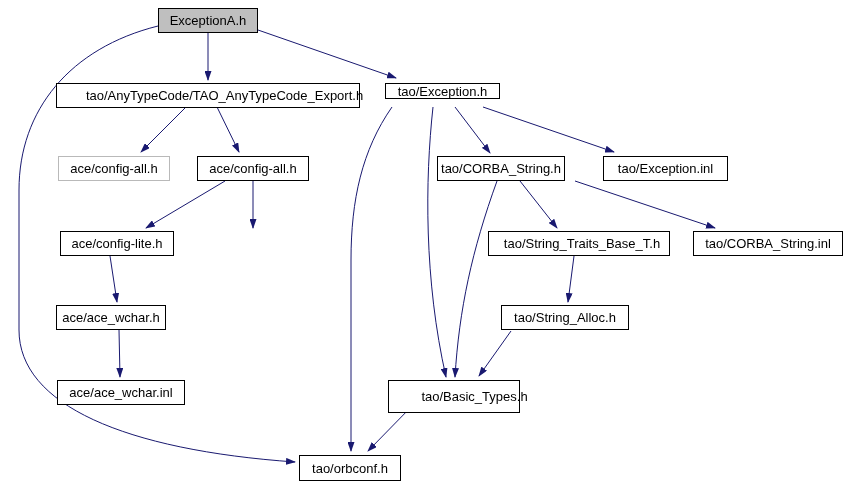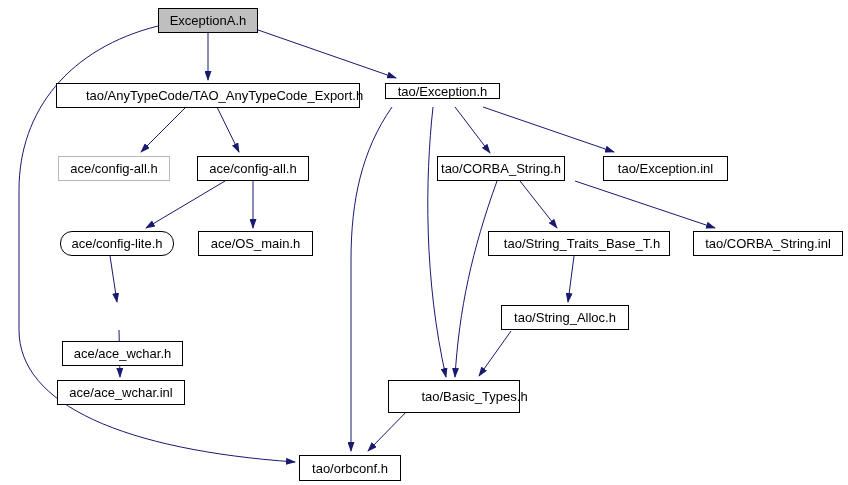--- a/index.html
+++ b/index.html
@@ -109,29 +109,28 @@
   <div class="node" style="left:385px; top:83px;  width:115px; height:16px;">tao/Exception.h</div>
 
   <div class="node muted" style="left:58px;  top:156px; width:112px; height:25px;">ace/config-all.h</div>
 
   <div class="node" style="left:197px; top:156px; width:112px; height:25px;">ace/config-all.h</div>
 
   <div class="node" style="left:437px; top:156px; width:128px; height:25px;">tao/CORBA_String.h</div>
 
   <div class="node" style="left:603px; top:156px; width:125px; height:25px;">tao/Exception.inl</div>
 
-  <div class="node" style="left:60px;  top:231px; width:114px; height:25px;border-radius:12px;">ace/config-lite.h</div>
+  <div class="node" style="left:60px;  top:231px; width:114px; height:25px;">ace/config-lite.h</div>
 
-  <div class="node" style="left:198px; top:231px; width:115px; height:25px;">ace/OS_main.h</div>
 
   <div class="node" style="left:488px; top:231px; width:182px; height:25px;padding-left:6px;">tao/String_Traits_Base_T.h</div>
 
   <div class="node" style="left:693px; top:231px; width:150px; height:25px;">tao/CORBA_String.inl</div>
 
-  <div class="node" style="left:62px;  top:305px; width:121px; height:25px;margin-top:36px;">ace/ace_wchar.h</div>
+  <div class="node" style="left:56px;  top:305px; width:110px; height:25px;">ace/ace_wchar.h</div>
 
   <div class="node" style="left:501px; top:305px; width:128px; height:25px;">tao/String_Alloc.h</div>
 
   <div class="node" style="left:57px;  top:380px; width:128px; height:25px;">ace/ace_wchar.inl</div>
 
   <div class="node" style="left:388px; top:380px; width:132px; height:33px;padding-left:41px;">tao/Basic_Types.h</div>
 
   <div class="node" style="left:299px; top:455px; width:102px; height:26px;">tao/orbconf.h</div>
 
 </div>

